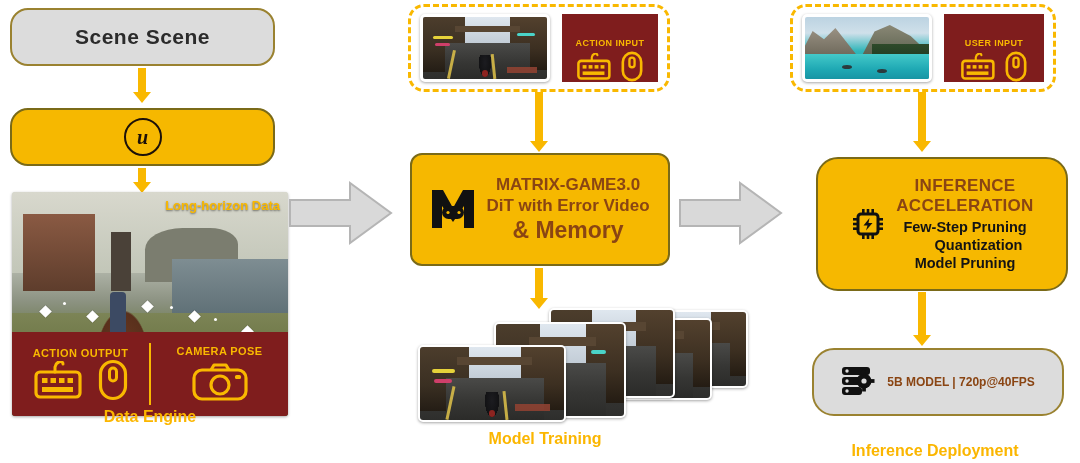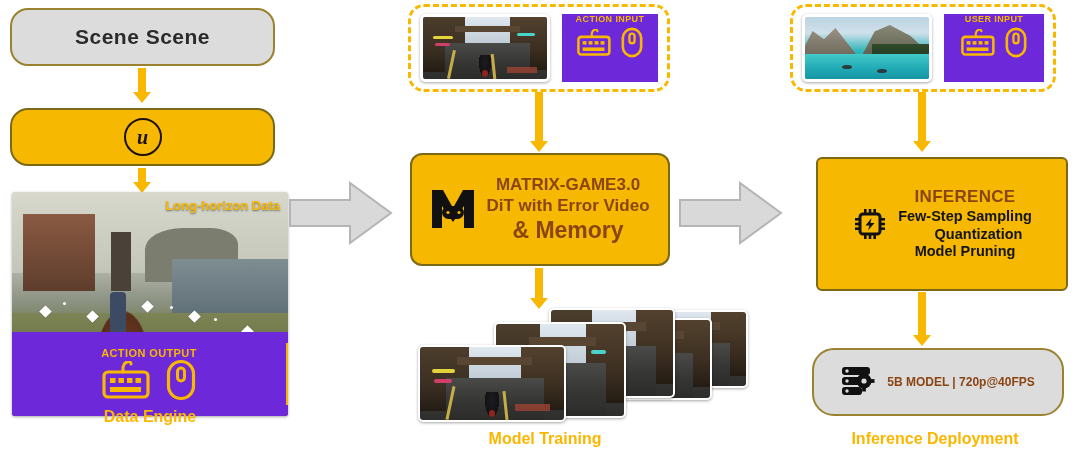--- a/index.html
+++ b/index.html
@@ -63,23 +63,23 @@
     background:#fff;
     border:3px solid #fff;
     border-radius:5px;
     box-shadow:0 1px 3px rgba(0,0,0,.35);
     overflow:hidden;
   }
   .shot .inner{position:absolute;inset:0;}
 
   .io-panel{
     position:absolute;
-    background:#6d28d9;
+    background:#7f1d1d;
     box-sizing:border-box;
-    display:flex;flex-direction:column;align-items:center;justify-content:flex-start;
+    display:flex;flex-direction:column;align-items:center;justify-content:flex-end;
   }
   .io-label{
     color:#f9b800;font-weight:bold;letter-spacing:.4px;
     font-size:11px;
   }
 
   .caption{
     position:absolute;
     color:#fbb600;
     font-weight:bold;
@@ -223,20 +223,29 @@
 
           <svg width="30" height="42" viewBox="0 0 30 42">
             <rect x="2.5" y="2.5" width="25" height="37" rx="12.5" ry="12.5" fill="none" stroke="#f9b800" stroke-width="3.2"></rect>
             <rect x="11.5" y="9" width="7" height="13" rx="3.5" ry="3.5" fill="none" stroke="#f9b800" stroke-width="3"></rect>
           </svg>
         </div>
       </div>
 
       <div style="width:2px;height:62px;background:#f9b800;align-self:center;"></div>
 
+      <div style="flex:1;display:flex;flex-direction:column;align-items:center;justify-content:center;gap:4px;">
+        <span class="io-label">CAMERA POSE</span>
+        <svg width="58" height="42" viewBox="0 0 58 42">
+          <path d="M20 9 L23 4 L35 4 L38 9" fill="none" stroke="#f9b800" stroke-width="3.2" stroke-linejoin="round"></path>
+          <rect x="3" y="9" width="52" height="29" rx="8" ry="8" fill="none" stroke="#f9b800" stroke-width="3.2"></rect>
+          <circle cx="29" cy="24" r="9" fill="none" stroke="#f9b800" stroke-width="3.2"></circle>
+          <rect x="44" y="14" width="6" height="4" rx="1.5" fill="#f9b800"></rect>
+        </svg>
+      </div>
     </div>
   </div>
 
   <div class="caption" style="left:12px;top:408px;width:276px;">Data Engine</div>
 
   <svg class="big-arrow" style="left:288px;top:180px;" width="105" height="66" viewBox="0 0 105 66">
     <polygon points="2,20 62,20 62,3 103,33 62,63 62,46 2,46" fill="#d9d9d9" stroke="#b5b5b5" stroke-width="2"></polygon>
   </svg>
 
   <div class="dashed-group" style="left:408px;top:4px;width:262px;height:88px;"></div>
@@ -396,42 +405,43 @@
         <rect x="11.5" y="9" width="7" height="13" rx="3.5" ry="3.5" fill="none" stroke="#f9b800" stroke-width="3.2"></rect>
       </svg>
     </div>
   </div>
 
   <div class="v-arrow" style="left:913px;top:92px;">
     <div class="shaft" style="height:49px;"></div>
     <div class="head"></div>
   </div>
 
-  <div class="pill pill-amber abs" style="left:816px;top:157px;width:252px;height:134px;border-radius:6px;gap:10px;padding:0 6px;">
+  <div class="pill pill-amber abs" style="left:816px;top:157px;width:252px;height:134px;border-radius:22px;gap:10px;padding:0 6px;">
     <svg width="36" height="36" viewBox="0 0 36 36" style="flex:0 0 auto;">
       <rect x="8" y="8" width="20" height="20" rx="3" fill="none" stroke="#111" stroke-width="3"></rect>
       <polygon points="19.5,12 13.5,19.5 17.5,19.5 16,24.5 22.5,17 18.5,17" fill="#111"></polygon>
       <g fill="#111">
         <rect x="12" y="3" width="2.6" height="5"></rect>
           <rect x="16.7" y="3" width="2.6" height="5"></rect>
           <rect x="21.4" y="3" width="2.6" height="5"></rect>
         <rect x="12" y="28" width="2.6" height="5"></rect>
           <rect x="16.7" y="28" width="2.6" height="5"></rect>
           <rect x="21.4" y="28" width="2.6" height="5"></rect>
         <rect x="3" y="12" width="5" height="2.6"></rect>
           <rect x="3" y="16.7" width="5" height="2.6"></rect>
           <rect x="3" y="21.4" width="5" height="2.6"></rect>
         <rect x="28" y="12" width="5" height="2.6"></rect>
           <rect x="28" y="16.7" width="5" height="2.6"></rect>
           <rect x="28" y="21.4" width="5" height="2.6"></rect>
       </g>
     </svg>
     <div style="display:flex;flex-direction:column;align-items:center;line-height:1.22;">
       <span class="title-brown" style="font-size:17px;letter-spacing:.3px;">INFERENCE</span>
-      <span style="font-size:14.5px;font-weight:bold;color:#141414;">Few-Step Sampling</span>
+      <span class="title-brown" style="font-size:17px;letter-spacing:.3px;margin-bottom:2px;">ACCELERATION</span>
+      <span style="font-size:14.5px;font-weight:bold;color:#141414;">Few-Step Pruning</span>
       <span style="font-size:14.5px;font-weight:bold;color:#141414;margin-left:27px;">Quantization</span>
       <span style="font-size:14.5px;font-weight:bold;color:#141414;">Model Pruning</span>
     </div>
   </div>
 
   <div class="v-arrow" style="left:913px;top:292px;">
     <div class="shaft" style="height:43px;"></div>
     <div class="head"></div>
   </div>
 
@@ -453,15 +463,15 @@
           <rect x="-1.9" y="5.5" width="3.8" height="5"></rect>
         <rect x="-10.5" y="-1.9" width="5" height="3.8"></rect>
           <rect x="5.5" y="-1.9" width="5" height="3.8"></rect>
         <rect x="-9" y="-8" width="3.8" height="5" transform="rotate(45)"></rect>
       </g>
       <circle cx="23" cy="16" r="2.6" fill="#dcdcdc"></circle>
     </svg>
     <span class="title-brown" style="font-size:12px;">5B MODEL | 720p@40FPS</span>
   </div>
 
-  <div class="caption" style="left:790px;top:430px;width:290px;">Inference Deployment</div>
+  <div class="caption" style="left:790px;top:442px;width:290px;">Inference Deployment</div>
 
 </div>
 
 </body></html>

